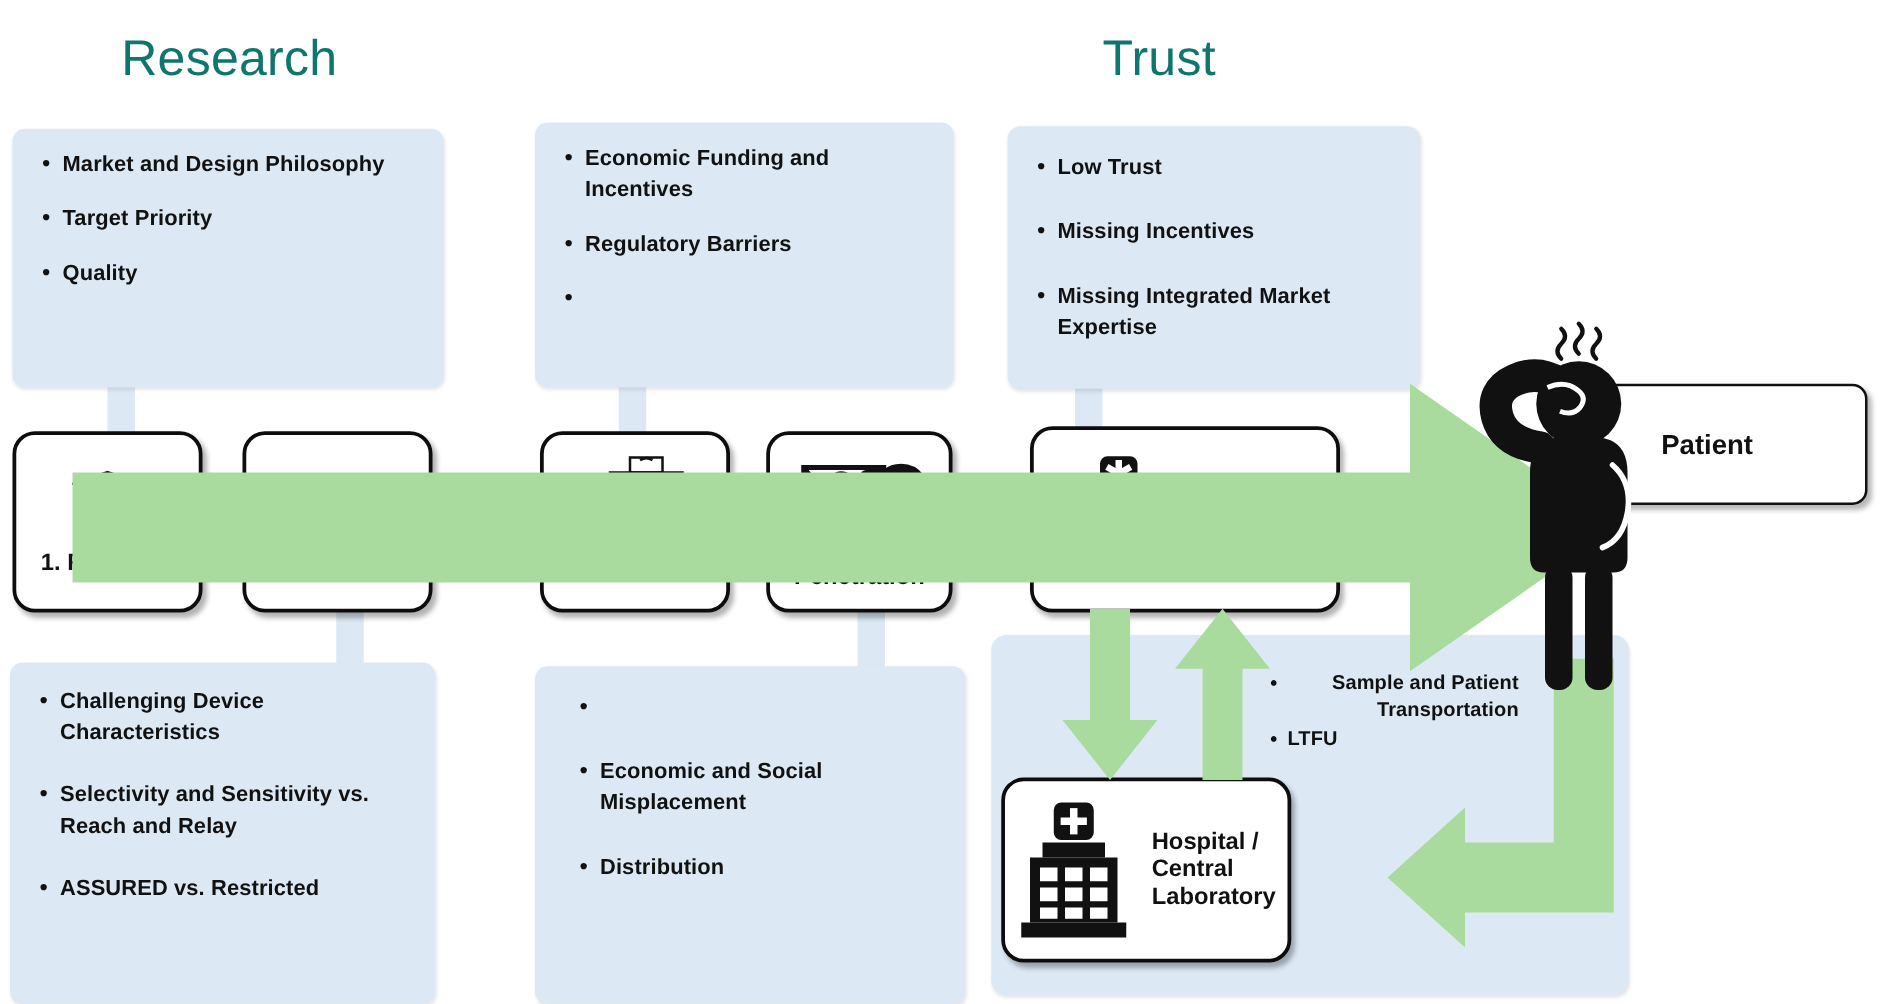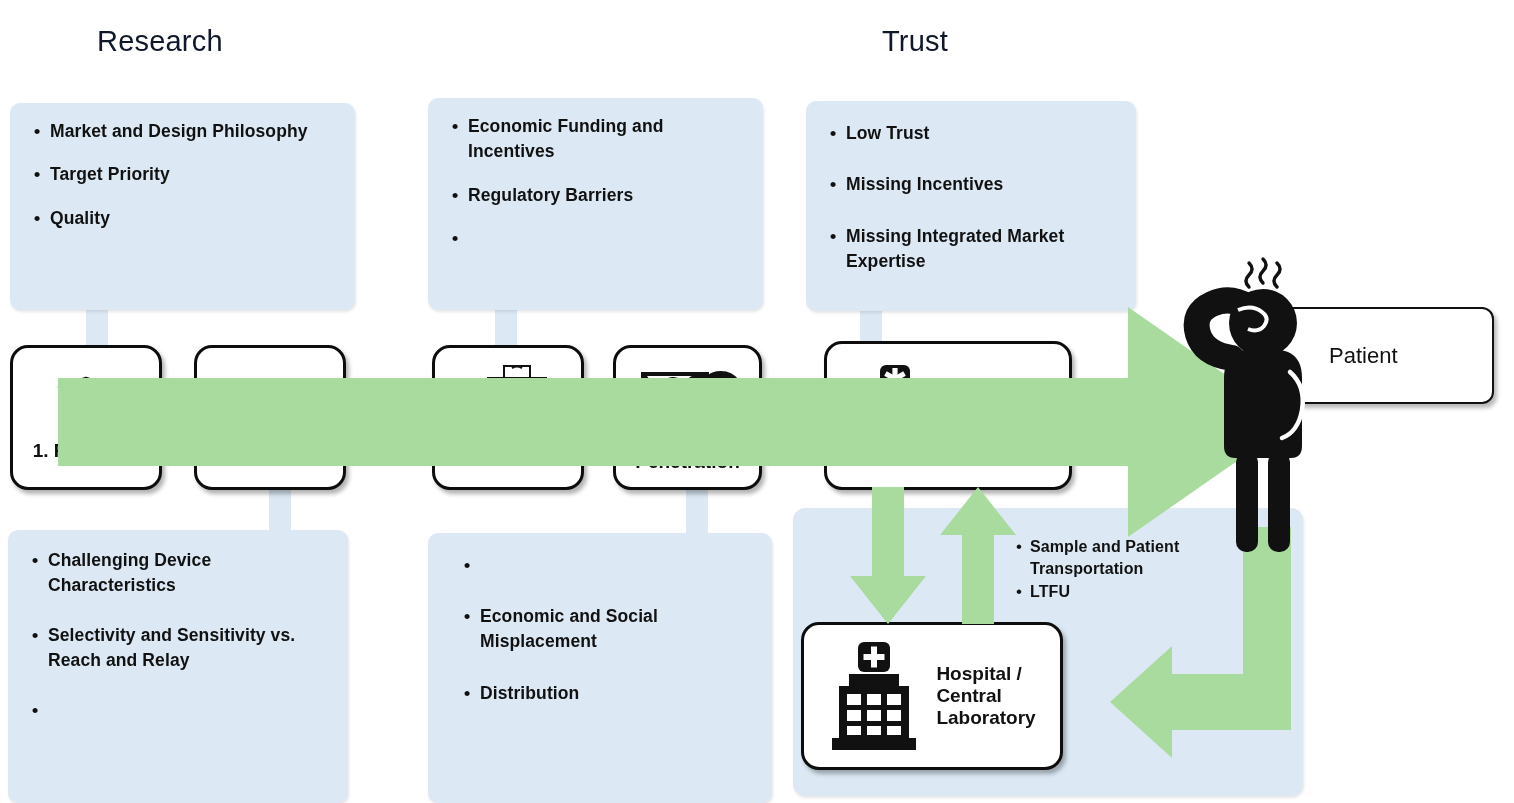--- a/index.html
+++ b/index.html
@@ -1,56 +1,56 @@
 <!DOCTYPE html>
 <html><head>
 <meta charset="utf-8">
 <style>
   html,body{margin:0;padding:0;background:#ffffff;}
   body{width:1514px;height:803px;position:relative;overflow:hidden;
        font-family:"Liberation Sans","DejaVu Sans",sans-serif;}
   #stage{position:absolute;left:0;top:0;width:1514px;height:803px;}
 
-  .col-title{position:absolute;font-size:29px;font-weight:400;color:#0f172a;
+  .col-title{position:absolute;font-size:40px;font-weight:400;color:#0f766e;
              letter-spacing:.2px;white-space:nowrap;line-height:1;}
 
   
   .callout{position:absolute;background:#dce9f5;border-radius:10px;
            box-shadow:1px 2px 3px rgba(0,0,0,.10);}
   .callout.plain{border-radius:12px;}
   .stem{position:absolute;background:#dce9f5;width:22px;}
 
   .blist{position:absolute;left:0;top:0;right:0;bottom:0;padding:16px 14px 0 14px;
          box-sizing:border-box;}
   .bitem{display:flex;align-items:flex-start;margin-bottom:18px;}
   .bdot{width:26px;flex:0 0 26px;text-align:center;font-size:19px;line-height:25px;color:#111;}
   .btxt{font-size:17.5px;font-weight:bold;line-height:1.45;color:#111;letter-spacing:.1px;}
 
   
   .bitem.tight{margin-bottom:2px;}
   .bitem.tight .bdot{width:22px;flex:0 0 22px;font-size:17px;line-height:22px;}
-  .bitem.tight .btxt{font-size:16px;line-height:1.35;}
+  .bitem.tight .btxt{font-size:16px;line-height:1.35;text-align:right;}
 
   
   .node{position:absolute;background:#ffffff;border:3px solid #0d0d0d;border-radius:18px;
         box-shadow:3px 4px 4px rgba(0,0,0,.30);box-sizing:border-box;
         display:flex;align-items:center;justify-content:center;}
   .node .inner{display:flex;flex-direction:column;align-items:center;justify-content:center;
                width:100%;height:100%;}
   .node .ico{display:flex;align-items:center;justify-content:center;}
   .node .nlabel{font-size:19px;font-weight:bold;color:#111;text-align:center;line-height:1.16;}
 
   .node.row{flex-direction:row;}
   .node.row .inner{flex-direction:row;gap:12px;padding:0 12px;box-sizing:border-box;}
   .node.row .nlabel{text-align:left;}
 
   .patient-label{position:absolute;background:#fff;border:2.5px solid #111;border-radius:12px;
                  box-shadow:3px 4px 4px rgba(0,0,0,.28);box-sizing:border-box;
                  display:flex;align-items:center;}
-  .patient-label span{font-size:22px;font-weight:normal;color:#111;margin-left:62px;}
+  .patient-label span{font-size:22px;font-weight:bold;color:#111;margin-left:62px;}
 
   svg.layer{position:absolute;left:0;top:0;width:1514px;height:803px;pointer-events:none;}
   svg.arrows{z-index:1;}
   .greenfill{fill:#a9db9e;}
 </style>
 </head>
 <body>
 
 <div id="stage">
 
@@ -135,20 +135,21 @@
       <div class="bitem" style="margin-bottom:24px;">
         <div class="bdot">•</div>
         <div class="btxt">Challenging Device Characteristics</div>
       </div>
       <div class="bitem" style="margin-bottom:24px;">
         <div class="bdot">•</div>
         <div class="btxt">Selectivity and Sensitivity vs. Reach and Relay</div>
       </div>
       <div class="bitem">
         <div class="bdot">•</div>
+        <div class="btxt">ASSURED vs. Restricted</div>
       </div>
     </div>
   </div>
 
   <div class="stem" style="left:686px;top:488px;height:60px;"></div>
   <div class="callout" style="left:428px;top:533px;width:344px;height:270px;">
     <div class="blist" style="padding-top:20px;padding-left:26px;">
       <div class="bitem" style="margin-bottom:26px;">
         <div class="bdot">•</div>
       </div>
@@ -290,21 +291,21 @@
         </svg>
       </div>
       <div class="nlabel">
         <div>Rural</div>
         <div>Healthcare</div>
         <div>Provider</div>
       </div>
     </div>
   </div>
 
-  <div class="node row" style="left:801px;top:622px;width:262px;height:148px;">
+  <div class="node row" style="left:801px;top:622px;width:232px;height:148px;">
     <div class="inner">
       <div class="ico">
         <svg width="96" height="112" viewBox="0 0 96 112">
           <g fill="#111">
             <rect x="30" y="2" width="32" height="30" rx="6"></rect>
             <g fill="#fff" transform="translate(46,17)">
               <rect x="-3" y="-10.5" width="6" height="21"></rect>
               <rect x="-10.5" y="-3" width="21" height="6"></rect>
             </g>
             <rect x="21" y="34" width="50" height="12"></rect>

